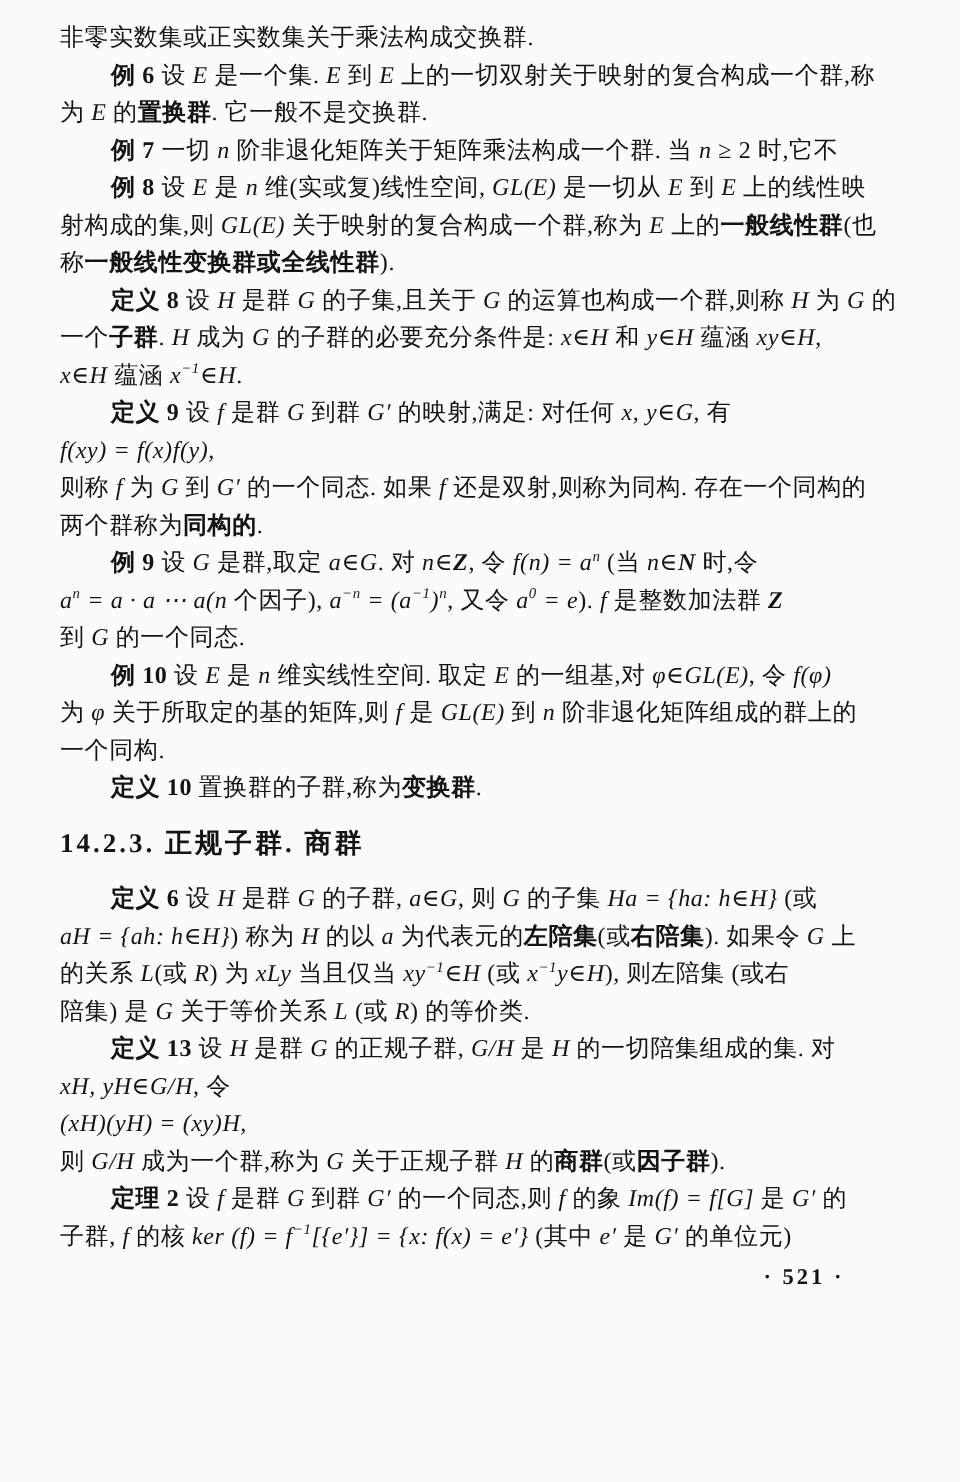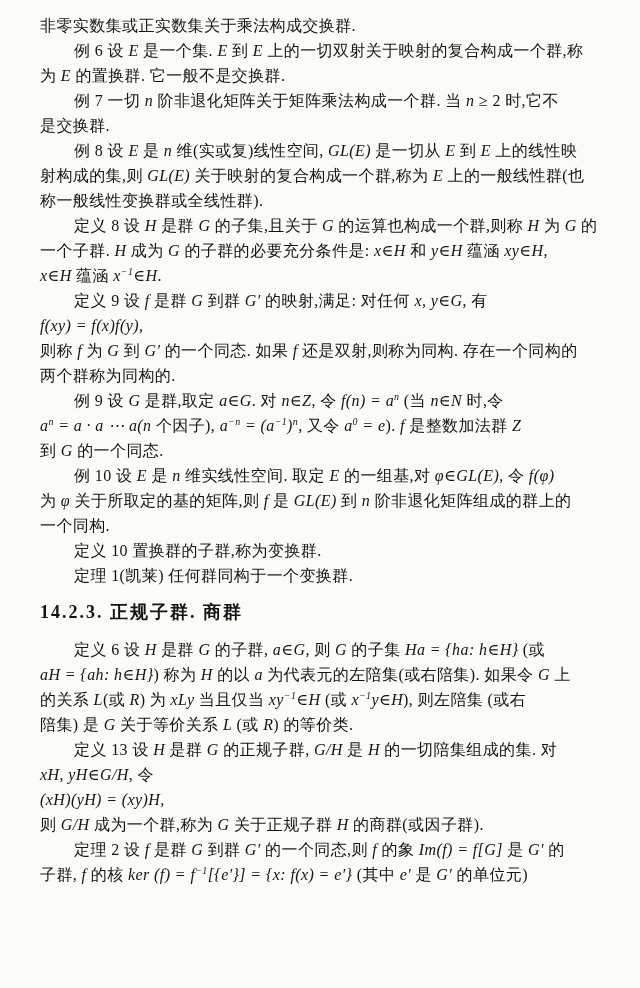--- a/index.html
+++ b/index.html
@@ -38,61 +38,60 @@
   .line.pagenum {
     text-align: right;
     font-size: 15px;
     font-weight: bold;
     height: 20px;
     line-height: 20px;
     margin-top: 5px;
     padding-right: 36px;
     letter-spacing: 2px;
   }
-  .b { font-weight: normal; }
+  .b { font-weight: bold; }
   .i { font-style: italic; }
   .sup {
     font-size: 0.62em;
     vertical-align: super;
     line-height: 0;
   }
 </style>
 </head>
 <body>
 
 <div class="page">
   <div class="content">
       <div class="line body"><span>非零实数集或正实数集关于乘法构成交换群.</span></div>
       <div class="line body indent"><span class="b">例 6</span><span>  设 </span><span class="i">E</span><span> 是一个集. </span><span class="i">E</span><span> 到 </span><span class="i">E</span><span> 上的一切双射关于映射的复合构成一个群,称</span></div>
       <div class="line body"><span>为 </span><span class="i">E</span><span> 的</span><span class="b">置换群</span><span>. 它一般不是交换群.</span></div>
       <div class="line body indent"><span class="b">例 7</span><span>  一切 </span><span class="i">n</span><span> 阶非退化矩阵关于矩阵乘法构成一个群. 当 </span><span class="i">n</span><span> ≥ 2 时,它不</span></div>
-      <div class="line body"><span>是交换群.</span></div>
       <div class="line body indent"><span class="b">例 8</span><span>  设 </span><span class="i">E</span><span> 是 </span><span class="i">n</span><span> 维(实或复)线性空间, </span><span class="i">GL(E)</span><span> 是一切从 </span><span class="i">E</span><span> 到 </span><span class="i">E</span><span> 上的线性映</span></div>
       <div class="line body"><span>射构成的集,则 </span><span class="i">GL(E)</span><span> 关于映射的复合构成一个群,称为 </span><span class="i">E</span><span> 上的</span><span class="b">一般线性群</span><span>(也</span></div>
       <div class="line body"><span>称</span><span class="b">一般线性变换群或全线性群</span><span>).</span></div>
       <div class="line body indent"><span class="b">定义 8</span><span>  设 </span><span class="i">H</span><span> 是群 </span><span class="i">G</span><span> 的子集,且关于 </span><span class="i">G</span><span> 的运算也构成一个群,则称 </span><span class="i">H</span><span> 为 </span><span class="i">G</span><span> 的</span></div>
       <div class="line body"><span>一个</span><span class="b">子群</span><span>. </span><span class="i">H</span><span> 成为 </span><span class="i">G</span><span> 的子群的必要充分条件是: </span><span class="i">x∈H</span><span> 和 </span><span class="i">y∈H</span><span> 蕴涵 </span><span class="i">xy∈H</span><span>,</span></div>
       <div class="line body"><span class="i">x∈H</span><span> 蕴涵 </span><span class="i">x</span><span class="i sup">−1</span><span class="i">∈H</span><span>.</span></div>
       <div class="line body indent"><span class="b">定义 9</span><span>  设 </span><span class="i">f</span><span> 是群 </span><span class="i">G</span><span> 到群 </span><span class="i">G′</span><span> 的映射,满足: 对任何 </span><span class="i">x, y∈G</span><span>, 有</span></div>
       <div class="line formula"><span class="i">f(xy) = f(x)f(y),</span></div>
       <div class="line body"><span>则称 </span><span class="i">f</span><span> 为 </span><span class="i">G</span><span> 到 </span><span class="i">G′</span><span> 的一个同态. 如果 </span><span class="i">f</span><span> 还是双射,则称为同构. 存在一个同构的</span></div>
       <div class="line body"><span>两个群称为</span><span class="b">同构的</span><span>.</span></div>
       <div class="line body indent"><span class="b">例 9</span><span>  设 </span><span class="i">G</span><span> 是群,取定 </span><span class="i">a∈G</span><span>. 对 </span><span class="i">n∈</span><span class="b i">Z</span><span>, 令 </span><span class="i">f(n) = a</span><span class="i sup">n</span><span> (当 </span><span class="i">n∈</span><span class="b i">N</span><span> 时,令</span></div>
       <div class="line body"><span class="i">a</span><span class="i sup">n</span><span class="i"> = a · a ⋯ a(</span><span class="i">n</span><span> 个因子), </span><span class="i">a</span><span class="i sup">−n</span><span class="i"> = (a</span><span class="i sup">−1</span><span class="i">)</span><span class="i sup">n</span><span>, 又令 </span><span class="i">a</span><span class="i sup">0</span><span class="i"> = e</span><span>). </span><span class="i">f</span><span> 是整数加法群 </span><span class="b i">Z</span></div>
       <div class="line body"><span>到 </span><span class="i">G</span><span> 的一个同态.</span></div>
       <div class="line body indent"><span class="b">例 10</span><span>  设 </span><span class="i">E</span><span> 是 </span><span class="i">n</span><span> 维实线性空间. 取定 </span><span class="i">E</span><span> 的一组基,对 </span><span class="i">φ∈GL(E)</span><span>, 令 </span><span class="i">f(φ)</span></div>
       <div class="line body"><span>为 </span><span class="i">φ</span><span> 关于所取定的基的矩阵,则 </span><span class="i">f</span><span> 是 </span><span class="i">GL(E)</span><span> 到 </span><span class="i">n</span><span> 阶非退化矩阵组成的群上的</span></div>
       <div class="line body"><span>一个同构.</span></div>
       <div class="line body indent"><span class="b">定义 10</span><span>  置换群的子群,称为</span><span class="b">变换群</span><span>.</span></div>
-      <div class="line body indent"><span class="b">定理 1</span><span>(凯莱)  任何群同构于一个变换群.</span></div>
       <div class="line heading"><span>14.2.3. 正规子群. 商群</span></div>
       <div class="line body indent"><span class="b">定义 6</span><span>  设 </span><span class="i">H</span><span> 是群 </span><span class="i">G</span><span> 的子群, </span><span class="i">a∈G</span><span>, 则 </span><span class="i">G</span><span> 的子集 </span><span class="i">Ha = {ha: h∈H}</span><span> (或</span></div>
       <div class="line body"><span class="i">aH = {ah: h∈H}</span><span>) 称为 </span><span class="i">H</span><span> 的以 </span><span class="i">a</span><span> 为代表元的</span><span class="b">左陪集</span><span>(或</span><span class="b">右陪集</span><span>). 如果令 </span><span class="i">G</span><span> 上</span></div>
       <div class="line body"><span>的关系 </span><span class="i">L</span><span>(或 </span><span class="i">R</span><span>) 为 </span><span class="i">xLy</span><span> 当且仅当 </span><span class="i">xy</span><span class="i sup">−1</span><span class="i">∈H</span><span> (或 </span><span class="i">x</span><span class="i sup">−1</span><span class="i">y∈H</span><span>), 则左陪集 (或右</span></div>
       <div class="line body"><span>陪集) 是 </span><span class="i">G</span><span> 关于等价关系 </span><span class="i">L</span><span> (或 </span><span class="i">R</span><span>) 的等价类.</span></div>
       <div class="line body indent"><span class="b">定义 13</span><span>  设 </span><span class="i">H</span><span> 是群 </span><span class="i">G</span><span> 的正规子群, </span><span class="i">G/H</span><span> 是 </span><span class="i">H</span><span> 的一切陪集组成的集.  对</span></div>
       <div class="line body"><span class="i">xH, yH∈G/H</span><span>, 令</span></div>
       <div class="line formula"><span class="i">(xH)(yH) = (xy)H,</span></div>
       <div class="line body"><span>则 </span><span class="i">G/H</span><span> 成为一个群,称为 </span><span class="i">G</span><span> 关于正规子群 </span><span class="i">H</span><span> 的</span><span class="b">商群</span><span>(或</span><span class="b">因子群</span><span>).</span></div>
       <div class="line body indent"><span class="b">定理 2</span><span>  设 </span><span class="i">f</span><span> 是群 </span><span class="i">G</span><span> 到群 </span><span class="i">G′</span><span> 的一个同态,则 </span><span class="i">f</span><span> 的象 </span><span class="i">Im(f) = f[G]</span><span> 是 </span><span class="i">G′</span><span> 的</span></div>
       <div class="line body"><span>子群, </span><span class="i">f</span><span> 的核 </span><span class="i">ker (f) = f</span><span class="i sup">−1</span><span class="i">[{e′}] = {x: f(x) = e′}</span><span> (其中 </span><span class="i">e′</span><span> 是 </span><span class="i">G′</span><span> 的单位元)</span></div>
+      <div class="line pagenum"><span class="b">· 521 ·</span></div>
     </div>
 </div>
 
 </body></html>

